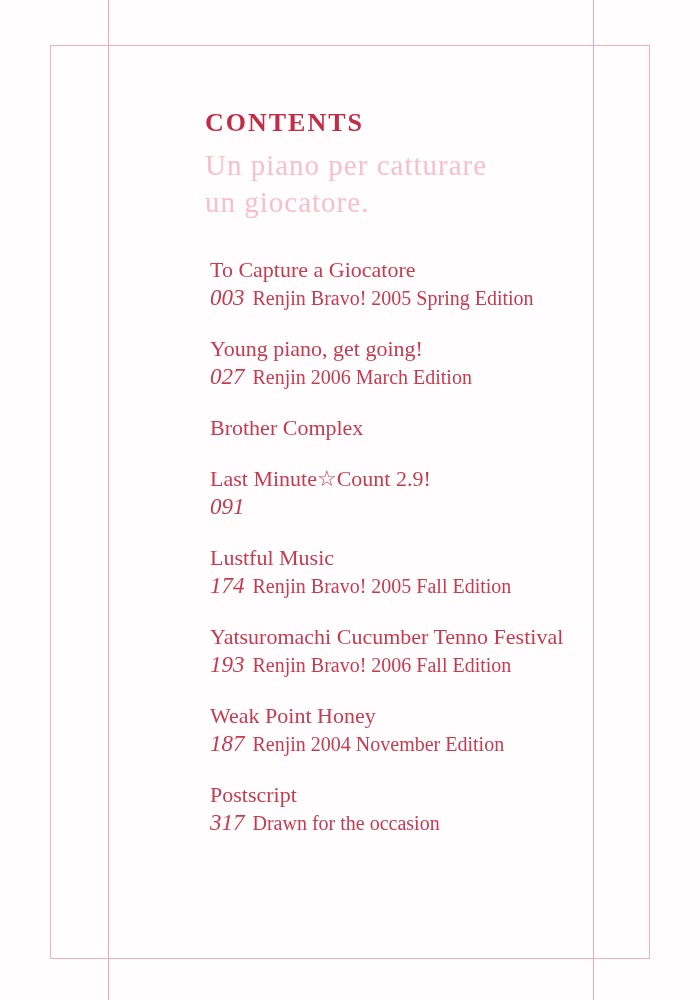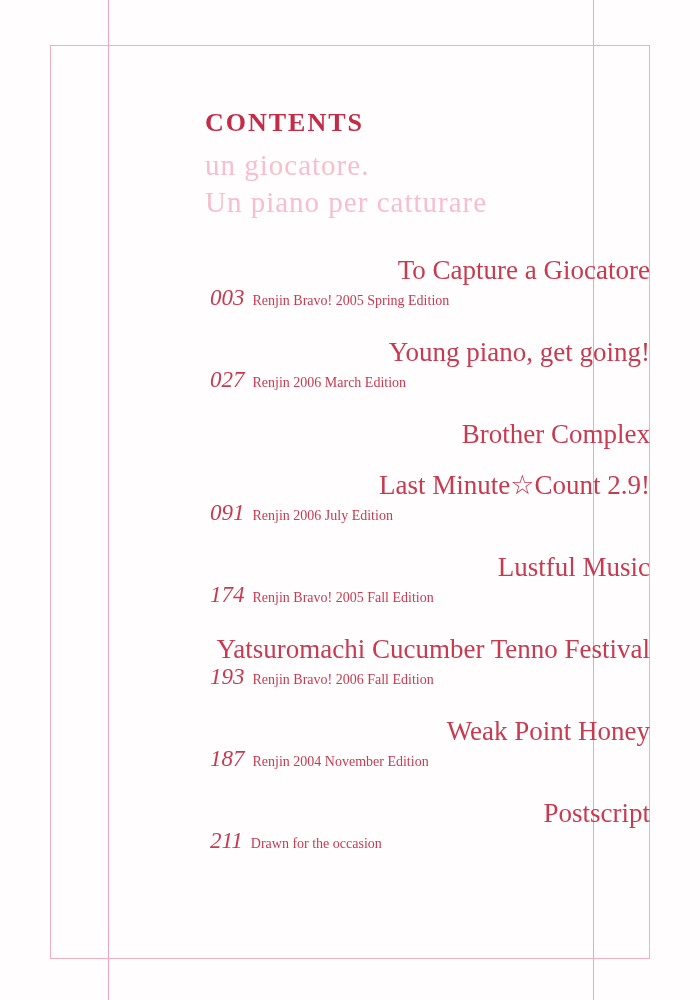--- a/index.html
+++ b/index.html
@@ -52,53 +52,52 @@
     color: var(--subtitle);
   }
   
   .entries {
     position: absolute;
     left: 210px; top: 256px;
     width: 440px;
   }
   .entry { margin-bottom: 23px; }
   .entry-title {
-    font-size: 27px;
+    font-size: 22px;
     line-height: 28px;
     color: var(--accent);
-    text-align: right;
   }
   .entry-meta {
     display: flex;
     align-items: baseline;
     line-height: 28px;
     color: var(--accent);
   }
   .entry-page {
     font-style: italic;
     font-size: 23px;
     margin-right: 8px;
     text-align: center;
   }
   .entry-source {
-    font-size: 14px;
+    font-size: 20px;
   }
 </style>
 </head>
 <body>
 
 <div class="vline vline-left"></div>
 <div class="vline vline-right"></div>
 <div class="frame"></div>
 
 <div class="header">
   <div class="heading">CONTENTS</div>
   <div class="subtitle">
+    <div>Un piano per catturare</div>
     <div>un giocatore.</div>
-    <div>Un piano per catturare</div>
   </div>
 </div>
 
 <div class="entries" id="entries">
   <div class="entry">
     <div class="entry-title">To Capture a Giocatore</div>
     <div class="entry-meta">
       <span class="entry-page">003</span>
       <span class="entry-source">Renjin Bravo! 2005 Spring Edition</span>
     </div>
@@ -113,21 +112,20 @@
   </div>
 
   <div class="entry">
     <div class="entry-title">Brother Complex</div>
   </div>
 
   <div class="entry">
     <div class="entry-title">Last Minute☆Count 2.9!</div>
     <div class="entry-meta">
       <span class="entry-page">091</span>
-      <span class="entry-source">Renjin 2006 July Edition</span>
     </div>
   </div>
 
   <div class="entry">
     <div class="entry-title">Lustful Music</div>
     <div class="entry-meta">
       <span class="entry-page">174</span>
       <span class="entry-source">Renjin Bravo! 2005 Fall Edition</span>
     </div>
   </div>
@@ -144,17 +142,17 @@
     <div class="entry-title">Weak Point Honey</div>
     <div class="entry-meta">
       <span class="entry-page">187</span>
       <span class="entry-source">Renjin 2004 November Edition</span>
     </div>
   </div>
 
   <div class="entry">
     <div class="entry-title">Postscript</div>
     <div class="entry-meta">
-      <span class="entry-page">211</span>
+      <span class="entry-page">317</span>
       <span class="entry-source">Drawn for the occasion</span>
     </div>
   </div>
 </div>
 
 </body></html>

